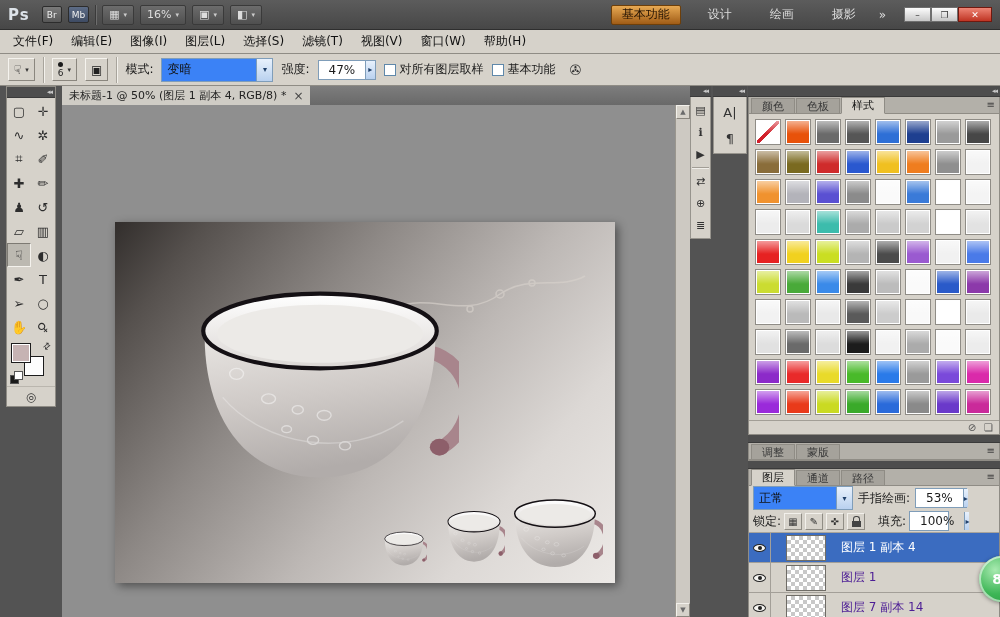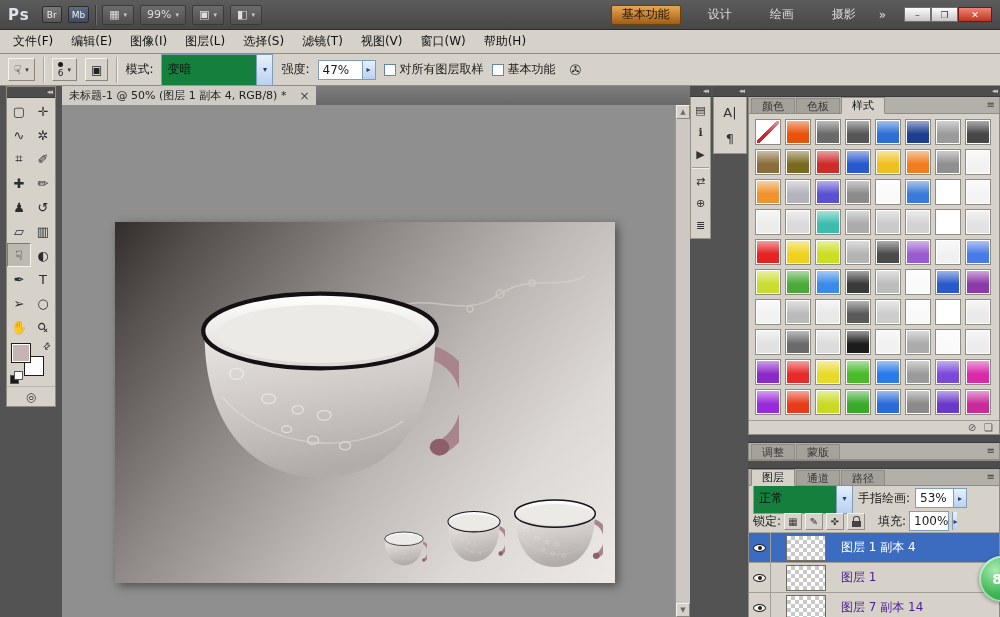--- a/index.html
+++ b/index.html
@@ -29,25 +29,25 @@
 
   
   .optionsbar{position:absolute;left:0;top:54px;width:100%;height:32px;background:#d6d2ca;border-bottom:1px solid #8f8c85;display:flex;align-items:center;gap:8px;padding:0 8px;}
   .obtn{height:23px;border:1px solid;border-color:#f5f3ee #8a867e #8a867e #f5f3ee;display:flex;align-items:center;padding:0 5px;gap:4px;background:#d6d2ca;font-size:12px;color:#222;}
   .obtn .ar{font-size:7px;color:#333;}
   .osep{width:1px;height:26px;background:#a8a49c;box-shadow:1px 0 0 #f3f1ec;}
   .brushcol{display:flex;flex-direction:column;align-items:center;line-height:1;}
   .bdot{width:5px;height:5px;border-radius:50%;background:#1a1a1a;margin-bottom:2px;}
   .bnum{font-size:9px;color:#222;}
   .olabel{font-size:12px;color:#1a1a1a;}
-  .combo{height:32px;background:#15803d;border:1px solid #7f9db9;display:flex;align-items:center;}
+  .combo{height:24px;background:#3b82f6;border:1px solid #7f9db9;display:flex;align-items:center;}
   .combo .txt{flex:1;padding:0 5px;font-size:12px;color:#111;white-space:nowrap;}
   .combo .arrow{width:16px;height:100%;background:linear-gradient(#e8f1fc,#b9d1ef);border-left:1px solid #7f9db9;font-size:8px;display:flex;align-items:center;justify-content:center;color:#20406a;}
   .valbox{height:20px;background:#fff;border:1px solid #7f9db9;display:flex;align-items:center;}
-  .valbox .txt{flex:1;padding:0 4px;font-size:12px;}
+  .valbox .txt{flex:1;padding:0 10px;font-size:12px;}
   .valbox .arrow{width:13px;height:100%;background:linear-gradient(#e8f1fc,#b9d1ef);border-left:1px solid #7f9db9;font-size:8px;display:flex;align-items:center;justify-content:center;color:#20406a;}
   .cbwrap{display:flex;align-items:center;gap:4px;}
   .cb{width:12px;height:12px;background:#fff;border:1px solid #5f88aa;}
   .airbrush{width:24px;height:23px;display:flex;align-items:center;justify-content:center;font-size:14px;color:#333;}
 
   
   .dockhead{height:11px;background:#4d4d4d;border-bottom:1px solid #3a3a3a;color:#c9c9c9;font-size:7px;display:flex;align-items:center;justify-content:flex-end;padding:0 3px;letter-spacing:-1px;}
   .toolscol{position:absolute;left:0;top:86px;bottom:0;width:62px;background:#535353;}
   .toolpanel{position:absolute;left:6px;top:0;width:50px;border:1px solid #8f8c85;background:#d6d2ca;}
   .toolgrid{display:grid;grid-template-columns:repeat(2,24px);justify-content:center;padding:1px 0;}
@@ -61,21 +61,21 @@
   .minisw::before{content:"";position:absolute;left:0;bottom:0;width:7px;height:7px;background:#1a1a1a;border:1px solid #555;}
   .minisw::after{content:"";position:absolute;right:0;top:0;width:7px;height:7px;background:#fff;border:1px solid #555;}
   .swapar{position:absolute;right:4px;top:1px;font-size:9px;color:#333;transform:rotate(-40deg);}
   .qmrow{height:20px;display:flex;align-items:center;justify-content:center;border-top:1px solid #bab6ae;}
   .qmbtn{font-size:12px;color:#333;}
 
   
   .doccol{position:absolute;left:62px;top:86px;bottom:0;width:628px;}
   .tabbar{height:19px;background:linear-gradient(#7d7d7d,#696969);display:flex;align-items:flex-end;}
   .doctab{height:19px;background:#cfccc5;border-right:1px solid #57575
-7;display:flex;align-items:center;padding:0 7px;font-size:11px;color:#222;gap:13px;white-space:nowrap;}
+7;display:flex;align-items:center;padding:0 7px;font-size:11px;color:#222;gap:7px;white-space:nowrap;}
   .tabclose{font-size:12px;color:#444;line-height:1;}
   .canvas{position:absolute;left:0;top:19px;right:0;bottom:0;background:#8f8f8f;overflow:hidden;}
   .artboard{position:absolute;left:53px;top:117px;width:500px;height:361px;background:linear-gradient(128deg,#322e2c 0%,#56514e 12%,#8d8885 35%,#bdb8b5 58%,#dcd8d5 78%,#ece9e6 100%);box-shadow:3px 3px 9px rgba(0,0,0,.45);}
   .artboard svg{position:absolute;}
   .vscroll{position:absolute;right:0;top:19px;bottom:0;width:15px;background:#cdc9c2;border-left:1px solid #9a968e;}
   .sarr{height:14px;display:flex;align-items:center;justify-content:center;font-size:7px;color:#6b6b6b;border:1px solid;border-color:#f2f0eb #8a867e #8a867e #f2f0eb;background:#d6d2ca;}
   .sarr.down{position:absolute;bottom:0;left:0;right:0;}
 
   
   .strip{position:absolute;top:86px;}
@@ -126,21 +126,21 @@
   <div class="titlebar" data-name="app-bar">
     <span class="pslogo" data-name="photoshop-logo">Ps</span>
     <span class="appbadge badge-br" data-name="bridge-button">Br</span>
     <span class="appbadge badge-mb" data-name="mini-bridge-button">Mb</span>
     <span class="tsep" data-name="titlebar-separator"></span>
     <span class="tbtn" data-name="view-extras-dropdown">
       <span data-name="view-extras-icon">▦</span>
       <span class="ar" data-name="chevron-down-icon">▾</span>
     </span>
     <span class="tbtn" data-name="zoom-level-dropdown">
-      <span data-name="zoom-level-value">99%</span>
+      <span data-name="zoom-level-value">16%</span>
       <span class="ar" data-name="chevron-down-icon">▾</span>
     </span>
     <span class="tbtn" data-name="arrange-documents-dropdown">
       <span data-name="arrange-documents-icon">▣</span>
       <span class="ar" data-name="chevron-down-icon">▾</span>
     </span>
     <span class="tbtn" data-name="screen-mode-dropdown">
       <span data-name="screen-mode-icon">◧</span>
       <span class="ar" data-name="chevron-down-icon">▾</span>
     </span>

